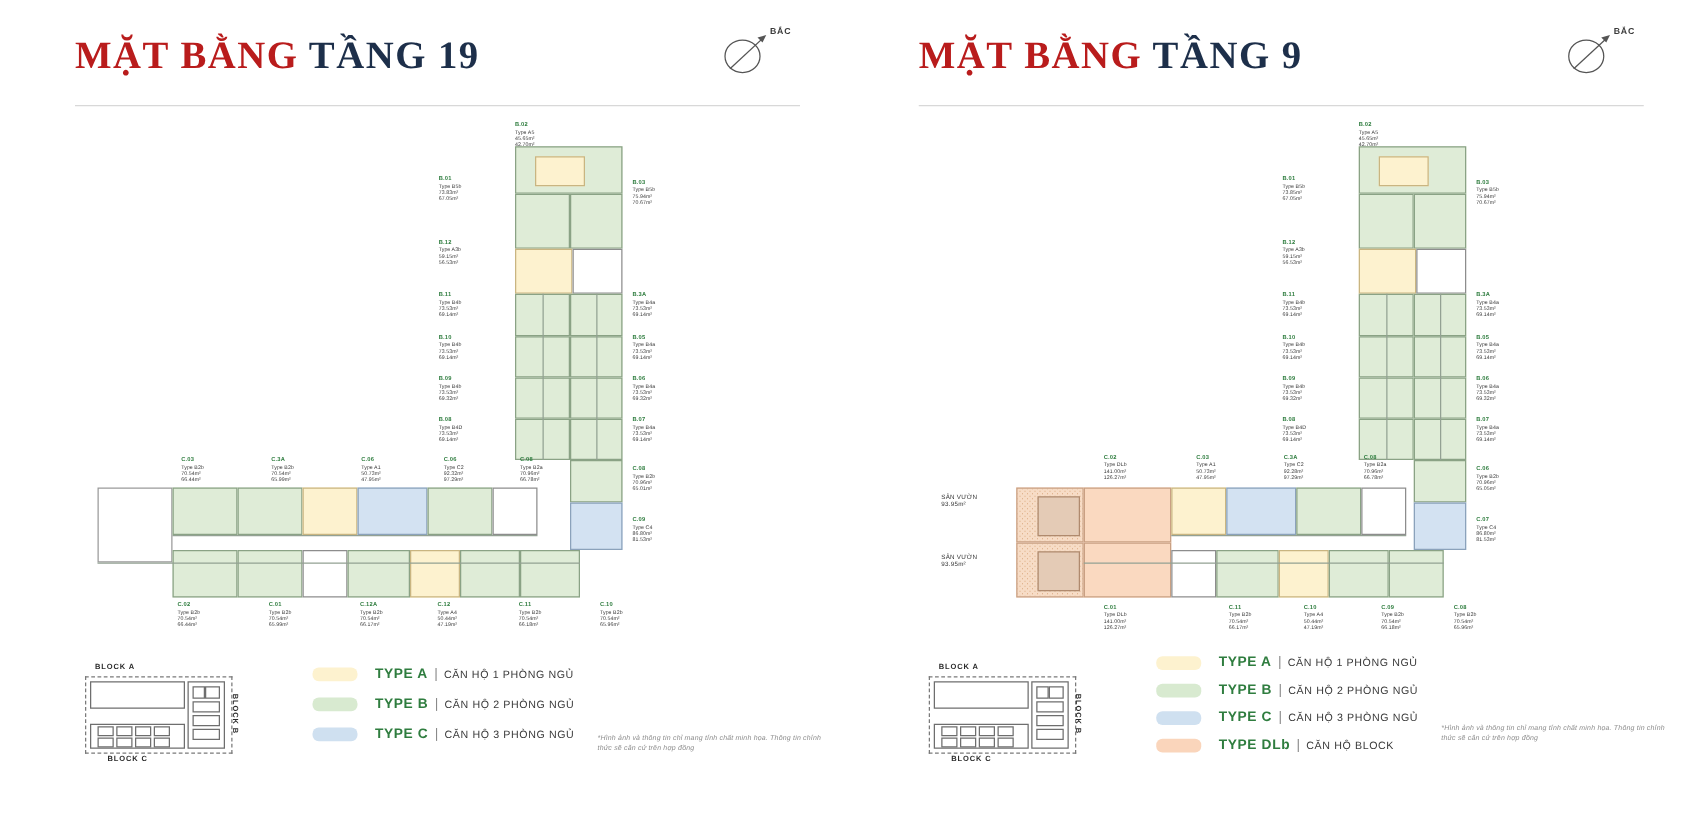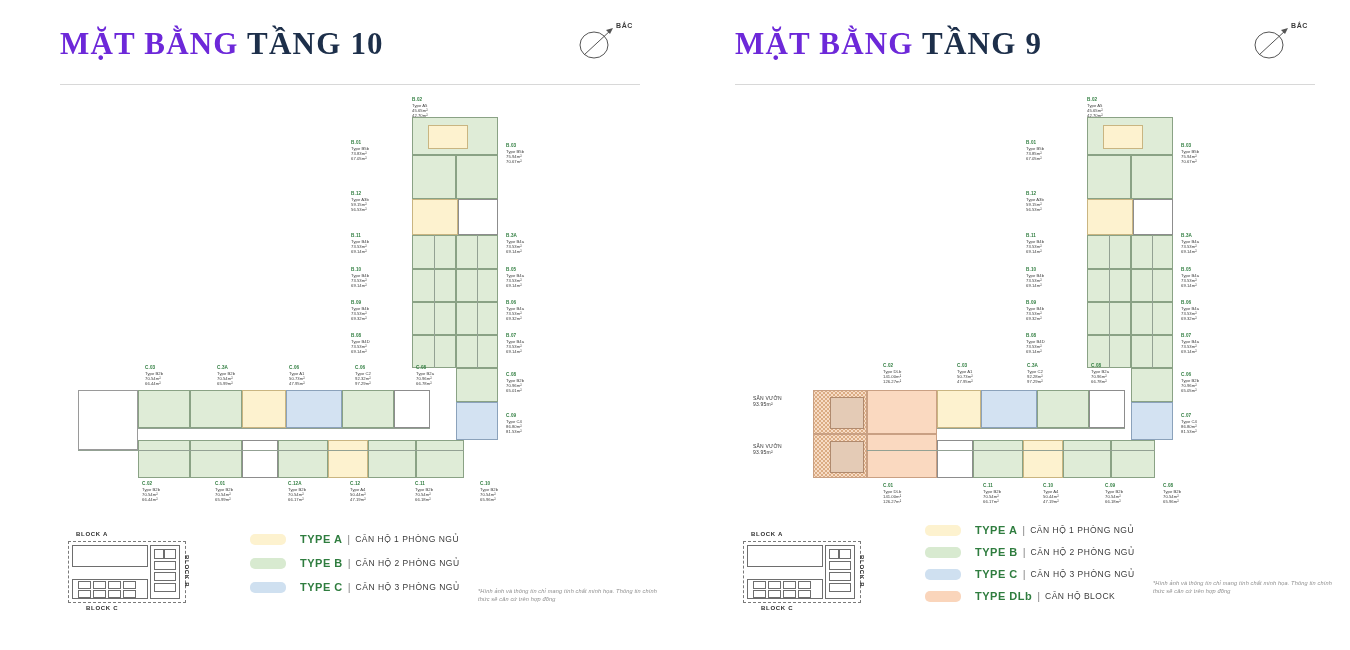--- a/index.html
+++ b/index.html
@@ -16,21 +16,21 @@
   .panel { position: absolute; top: 0; width: 675px; height: 650px; }
   .panel-left  { left: 0; }
   .panel-right { left: 675px; }
 
   .header { position: absolute; top: 24px; left: 60px; right: 35px; height: 58px; }
   .title {
     font-family: "Liberation Serif", serif;
     font-size: 31px; font-weight: 700; letter-spacing: 1.2px;
     white-space: nowrap; line-height: 40px; margin: 0;
   }
-  .title .t-green { color: #6d28d9; }
+  .title .t-green { color: #b91c1c; }
   .title .t-dark  { color: #1d2f4a; }
 
   .rule { position: absolute; left: 60px; right: 35px; top: 84px; height: 1px; background: #d8d8d8; }
 
   
   .compass { position: absolute; top: 22px; right: 42px; width: 58px; height: 42px; }
   .compass-label {
     position: absolute; right: 0; top: 0;
     font-size: 7px; font-weight: 700; letter-spacing: .6px; color: #3a3a3a;
   }
@@ -120,21 +120,21 @@
 </head>
 <body>
 
 <div class="page">
 
   <div class="panel panel-left">
 
     <div class="header">
       <h1 class="title">
         <span class="t-green">MẶT BẰNG</span>
-        <span class="t-dark">TẦNG 10</span>
+        <span class="t-dark">TẦNG 19</span>
       </h1>
     </div>
     <div class="rule"></div>
 
     <div class="compass">
       <span class="compass-label">BẮC</span>
       <svg width="44" height="40" viewBox="0 0 44 40">
         <ellipse cx="19" cy="23" rx="14" ry="13" fill="none" stroke="#555" stroke-width="1"></ellipse>
         <line x1="9" y1="33" x2="36" y2="8" stroke="#555" stroke-width="1"></line>
         <polygon points="38,6 31,8 35,12" fill="#555"></polygon>

